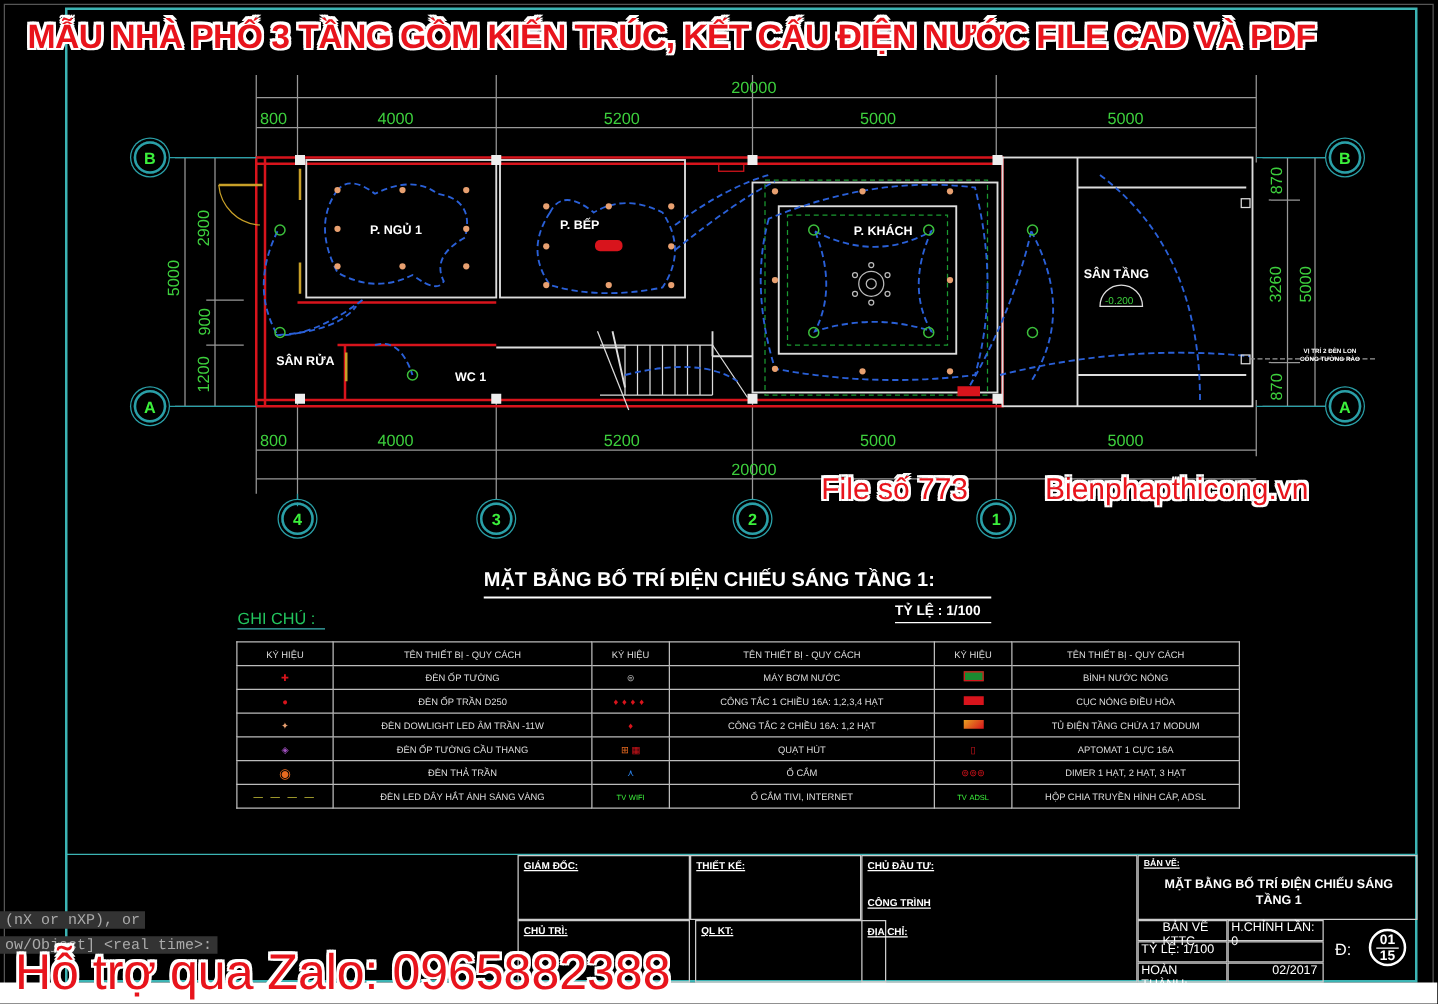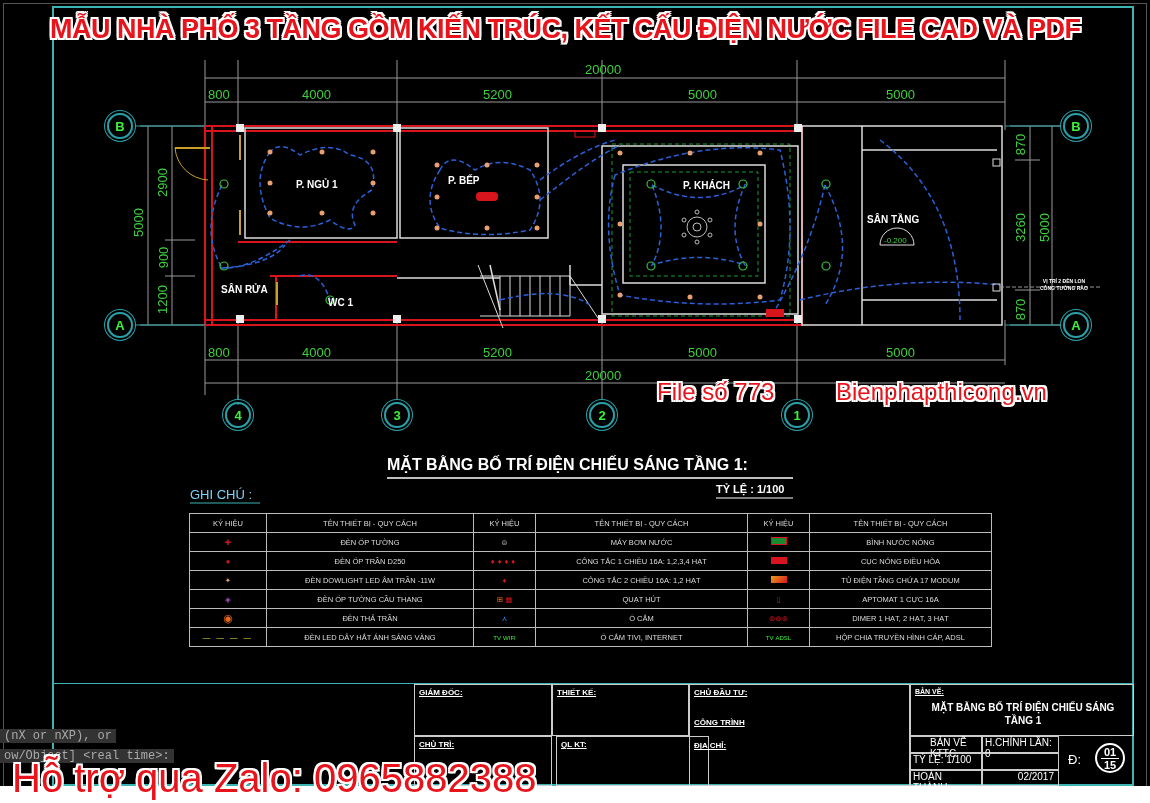--- a/index.html
+++ b/index.html
@@ -17,21 +17,21 @@
   .tb{border:1px solid #ccc;box-sizing:border-box;}
   .tblabel{font-size:8px;font-weight:bold;text-decoration:underline;color:#fff;}
   .cmd{background:#333;color:#aaa;font-family:"Liberation Mono",monospace;font-size:12px;white-space:nowrap;}
 </style>
 </head>
 <body>
 
 <div class="abs frame-outer"></div>
 <div class="abs frame-inner"></div>
 
-<div class="abs banner" style="left:22px;top:14px;font-size:27px;letter-spacing:-0.5px;margin-left:28px;">MẪU NHÀ PHỐ 3 TẦNG GỒM KIẾN TRÚC, KẾT CẤU ĐIỆN NƯỚC FILE CAD VÀ PDF</div>
+<div class="abs banner" style="left:22px;top:14px;font-size:27px;letter-spacing:-0.5px;">MẪU NHÀ PHỐ 3 TẦNG GỒM KIẾN TRÚC, KẾT CẤU ĐIỆN NƯỚC FILE CAD VÀ PDF</div>
 
 <svg class="abs" style="left:0;top:0" width="1150" height="803">
 
   <g stroke="#999" stroke-width="1" fill="none">
     <line x1="205" y1="78" x2="1005" y2="78"></line>
     <line x1="205" y1="102" x2="1005" y2="102"></line>
     <line x1="205" y1="60" x2="205" y2="130"></line>
     <line x1="238" y1="60" x2="238" y2="130"></line>
     <line x1="397" y1="60" x2="397" y2="130"></line>
     <line x1="602" y1="60" x2="602" y2="130"></line>
@@ -241,33 +241,33 @@
 <div class="abs bubble" style="left:225px;top:402px;">4</div>
 <div class="abs bubble" style="left:384px;top:402px;">3</div>
 <div class="abs bubble" style="left:589px;top:402px;">2</div>
 <div class="abs bubble" style="left:784px;top:402px;">1</div>
 
 <div class="abs room" style="left:296px;top:179px;">P. NGỦ 1</div>
 <div class="abs room" style="left:448px;top:175px;">P. BẾP</div>
 <div class="abs room" style="left:683px;top:180px;">P. KHÁCH</div>
 <div class="abs room" style="left:867px;top:214px;">SÂN TẦNG</div>
 <div class="abs room" style="left:221px;top:284px;">SÂN RỬA</div>
-<div class="abs room" style="left:328px;top:297px;">WC 1</div>
+<div class="abs room" style="left:364px;top:297px;">WC 1</div>
 <div class="abs" style="left:884px;top:236px;font-size:8px;color:#3dcf3d;">-0.200</div>
 <div class="abs" style="left:1040px;top:278px;font-size:5px;color:#fff;font-weight:bold;text-align:center;line-height:7px;">
   <div>VỊ TRÍ 2 ĐÈN LON</div>
   <div>CỔNG TƯỜNG RÀO</div>
 </div>
 
 <div class="abs banner" style="left:657px;top:378px;font-size:24px;font-weight:normal;">File số 773</div>
 <div class="abs banner" style="left:836px;top:378px;font-size:24px;font-weight:normal;">Bienphapthicong.vn</div>
 
 <div class="abs" style="left:387px;top:456px;font-size:16px;font-weight:bold;">MẶT BẰNG BỐ TRÍ ĐIỆN CHIẾU SÁNG TẦNG 1:</div>
 <div class="abs" style="left:716px;top:483px;font-size:11px;font-weight:bold;">TỶ LỆ : 1/100</div>
-<div class="abs" style="left:190px;top:487px;font-size:13px;color:#7dd3fc;">GHI CHÚ :</div>
+<div class="abs" style="left:190px;top:487px;font-size:13px;color:#22c55e;">GHI CHÚ :</div>
 
 <table class="abs legend" style="left:189px;top:513px;width:803px;">
   <tbody>
       <tr>
     <td style="width:70px">KÝ HIỆU</td>
     <td style="width:200px">TÊN THIẾT BỊ - QUY CÁCH</td>
     <td style="width:55px">KÝ HIỆU</td>
     <td style="width:205px">TÊN THIẾT BỊ - QUY CÁCH</td>
     <td style="width:55px">KÝ HIỆU</td>
     <td>TÊN THIẾT BỊ - QUY CÁCH</td>

